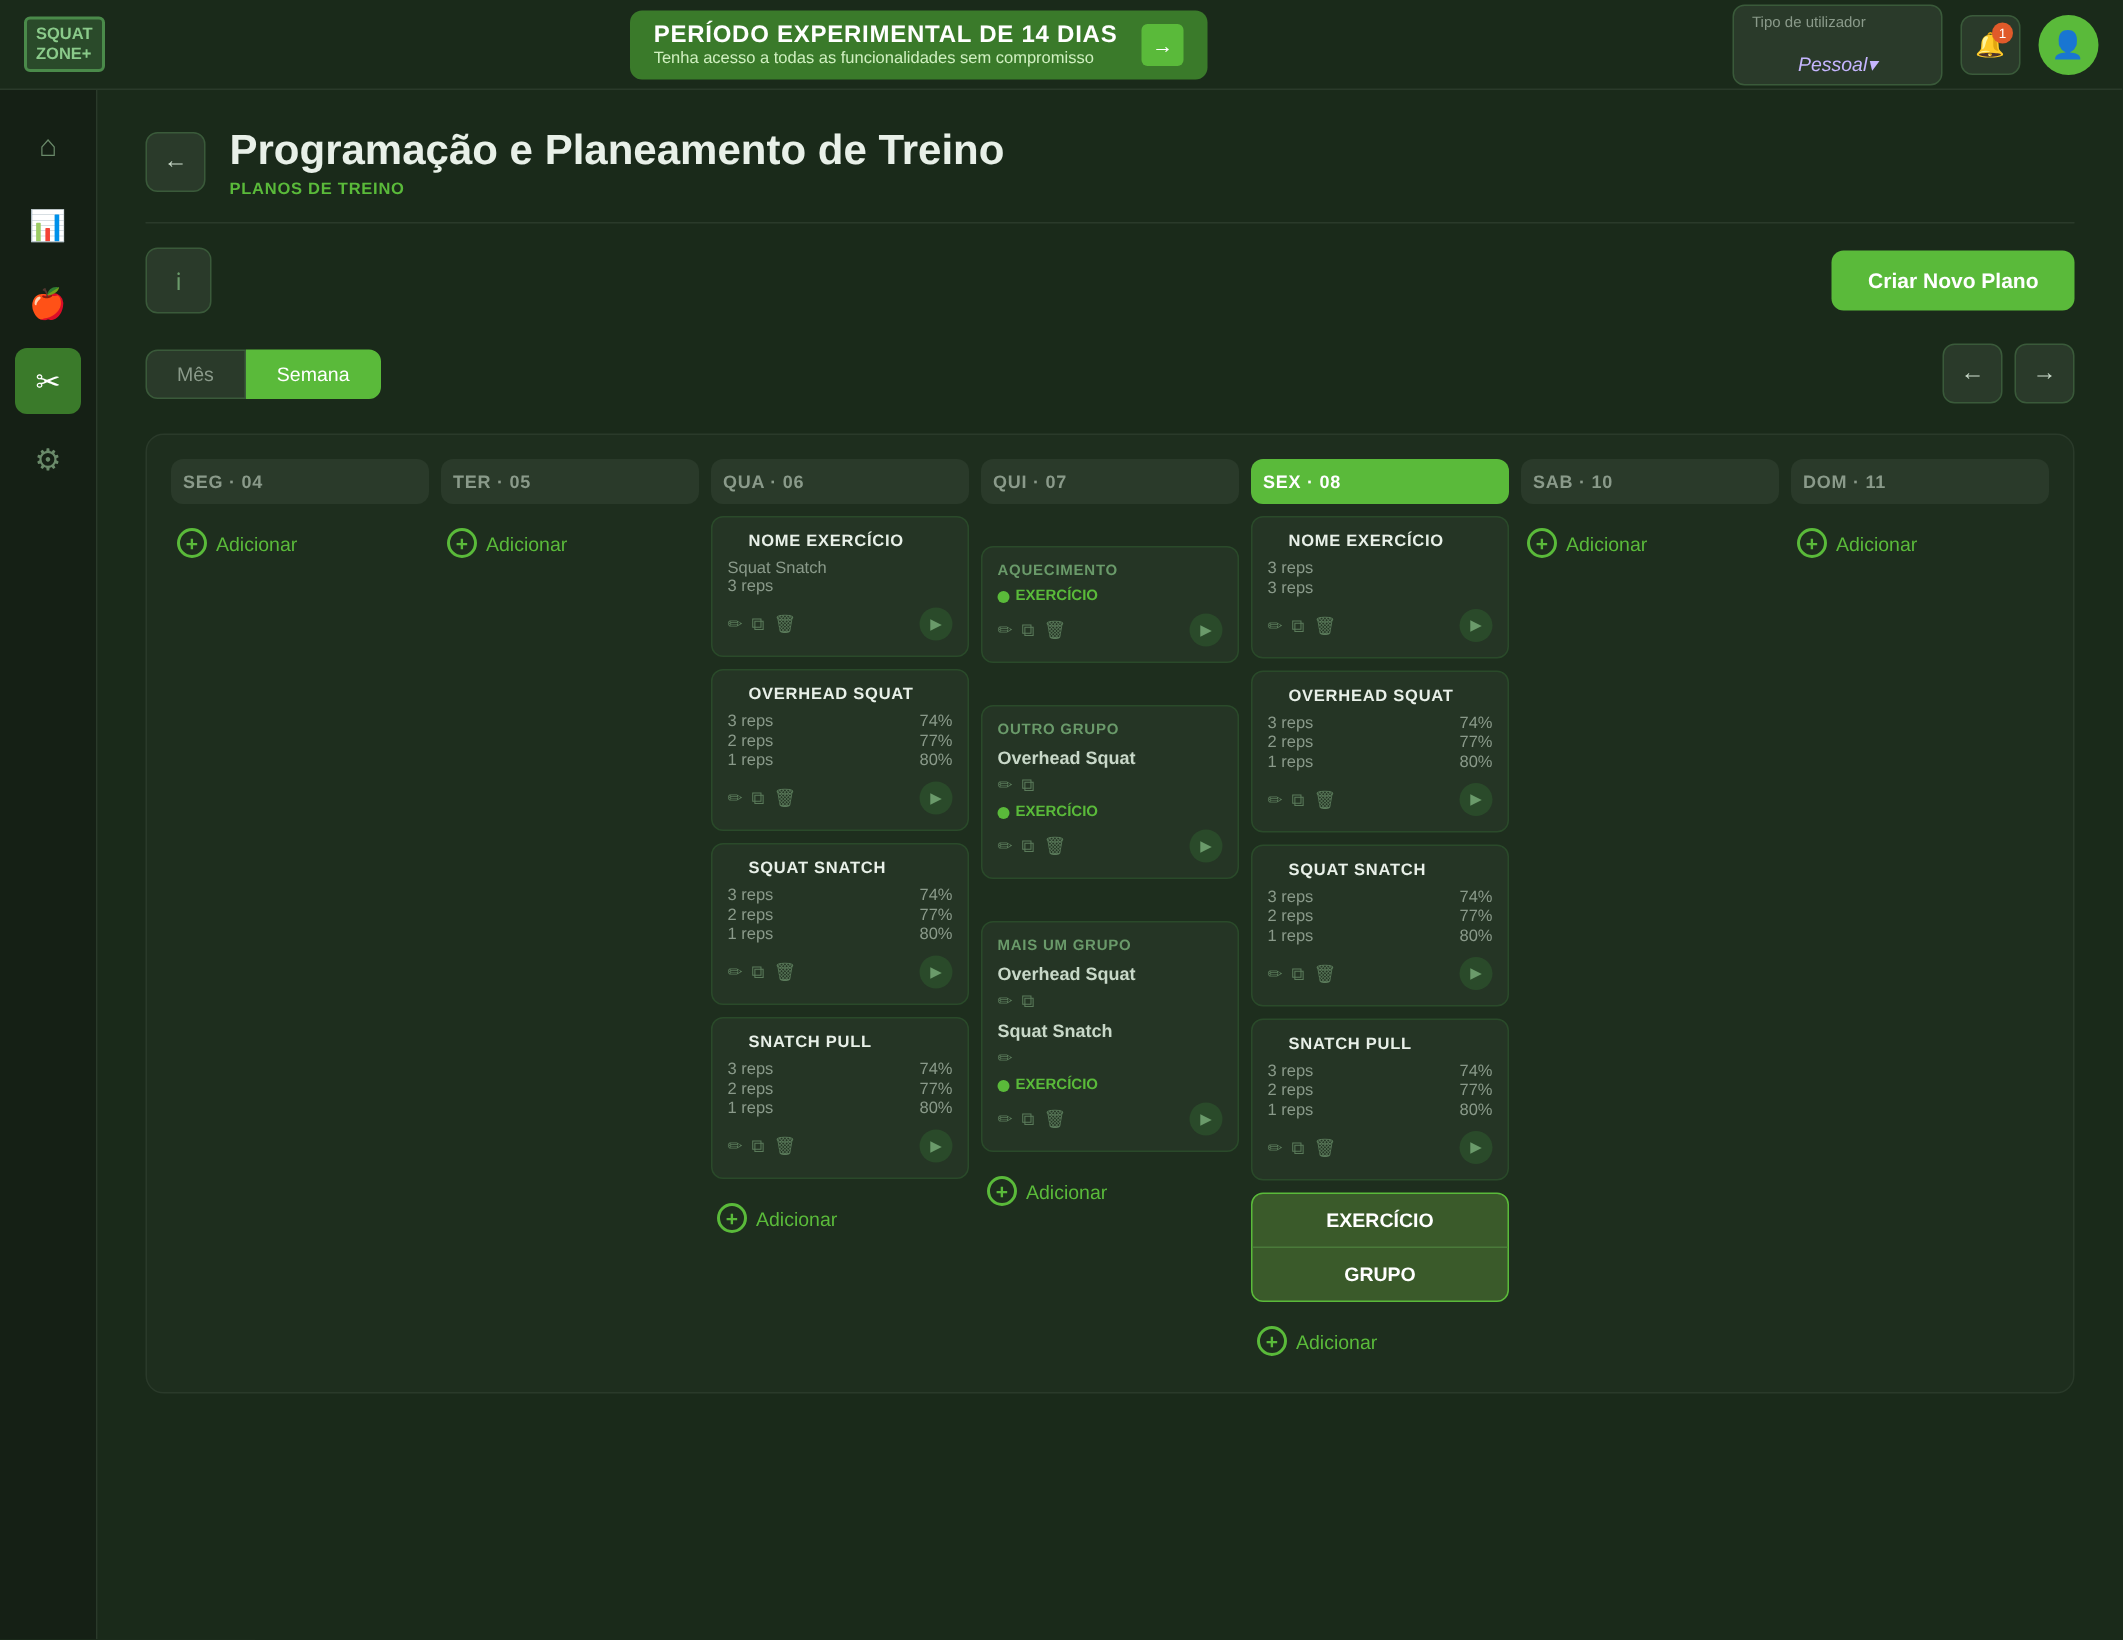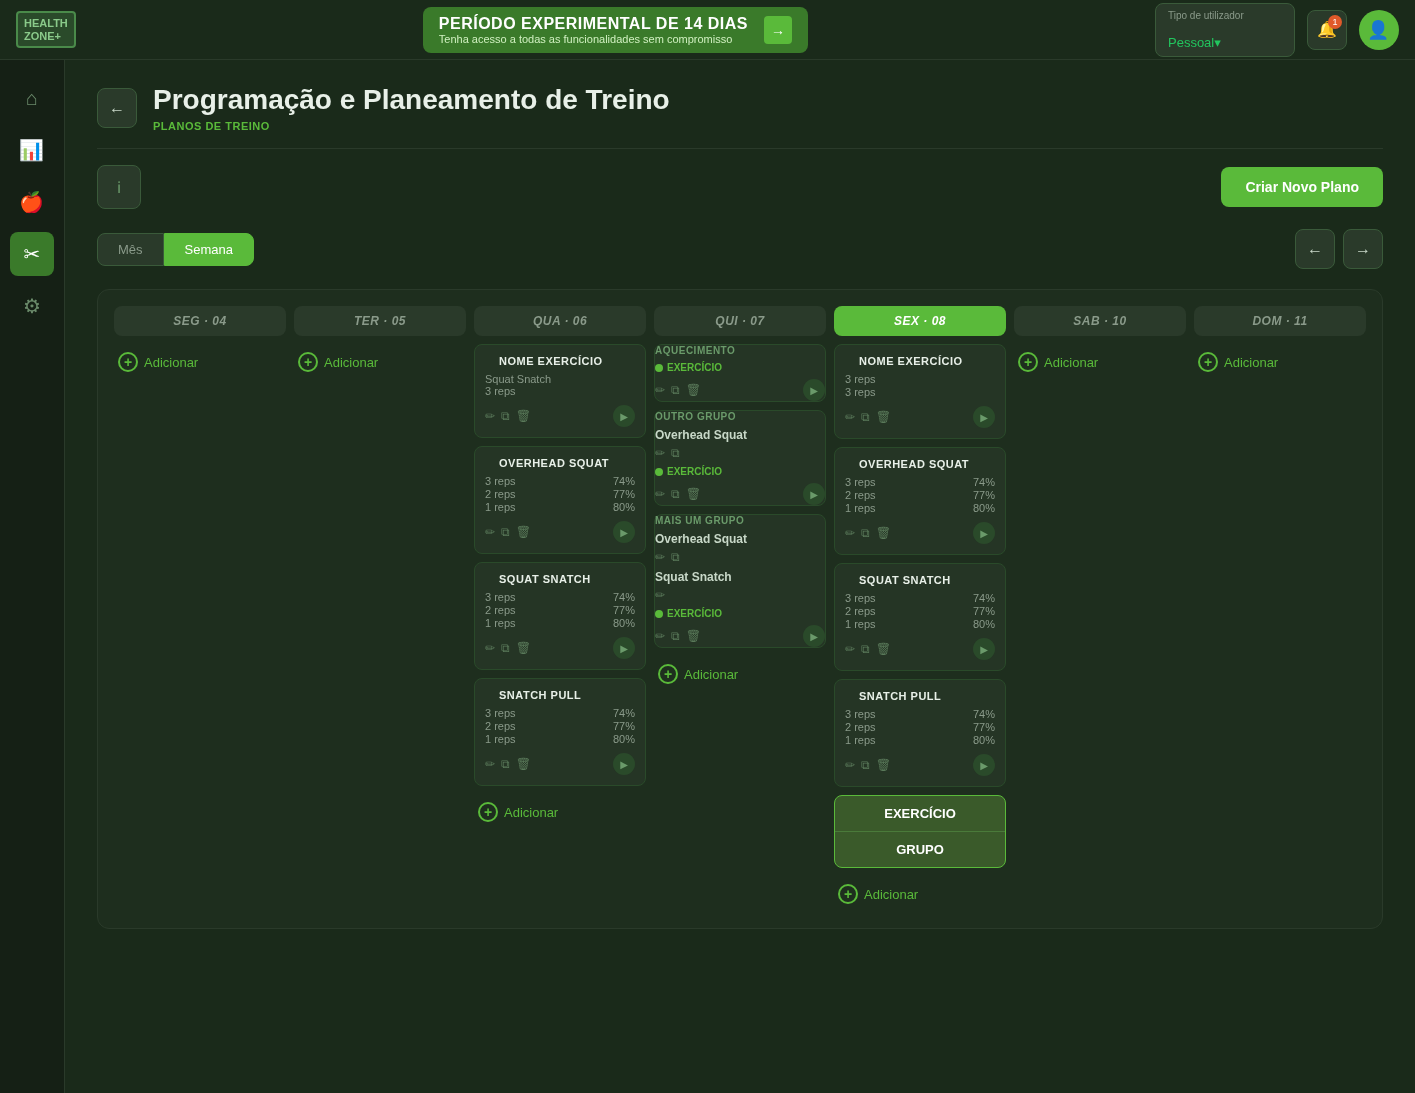--- a/index.html
+++ b/index.html
@@ -79,24 +79,25 @@
       padding: 6px 12px;
       min-width: 140px;
     }
     .user-type-label {
       font-size: 10px;
       color: #8a9a8a;
       margin-bottom: 14px;
     }
     .user-type-value {
       display: flex;
-      justify-content: flex-start;
+      justify-content: center;
       align-items: center;
       font-size: 13px;
-      color: #22c55e;
+      color: #c4b5fd;
+      font-style: italic;
     }
     .icon-btn {
       background: #2a3a2a;
       border: 1px solid #3a5a3a;
       border-radius: 8px;
       width: 40px;
       height: 40px;
       display: flex;
       align-items: center;
       justify-content: center;
@@ -301,26 +302,25 @@
     .day-col {
       display: flex;
       flex-direction: column;
       gap: 8px;
     }
 
     .day-header {
       background: #2a3a2a;
       border-radius: 8px;
       padding: 8px;
-      text-align: center;
+      text-align: left;
       font-size: 12px;
       font-weight: bold;
       color: #8a9a8a;
       letter-spacing: 0.5px;
-      font-style: italic;
     }
     .day-header.active-day {
       background: #5aba3a;
       color: #fff;
     }
 
     .add-btn {
       display: flex;
       align-items: center;
       gap: 6px;
@@ -393,20 +393,22 @@
       color: #6a9a6a;
       font-size: 10px;
       cursor: pointer;
     }
 
     
     .group-card {
       background: #253525;
       border: 1px solid #2a4a2a;
       border-radius: 8px;
+      padding: 10px;
+      margin-top: 20px;
     }
     .group-exercise-item {
       font-size: 12px;
       color: #c8d8c8;
       font-weight: bold;
       margin-bottom: 4px;
     }
     .group-exercise-icons {
       display: flex;
       gap: 6px;
@@ -460,21 +462,21 @@
       text-transform: uppercase;
       margin-bottom: 6px;
     }
   </style>
 </head>
 <body>
 
 <div class="topbar">
   <div class="topbar-logo">
     <div class="logo-box">
-      <span>HEALTH</span><br>
+      <span>SQUAT</span><br>
       <span>ZONE+</span>
     </div>
   </div>
 
   <div class="topbar-banner">
     <div class="banner-text">
       <h3>PERÍODO EXPERIMENTAL DE 14 DIAS</h3>
       <p>Tenha acesso a todas as funcionalidades sem compromisso</p>
     </div>
     <div class="banner-arrow">→</div>

